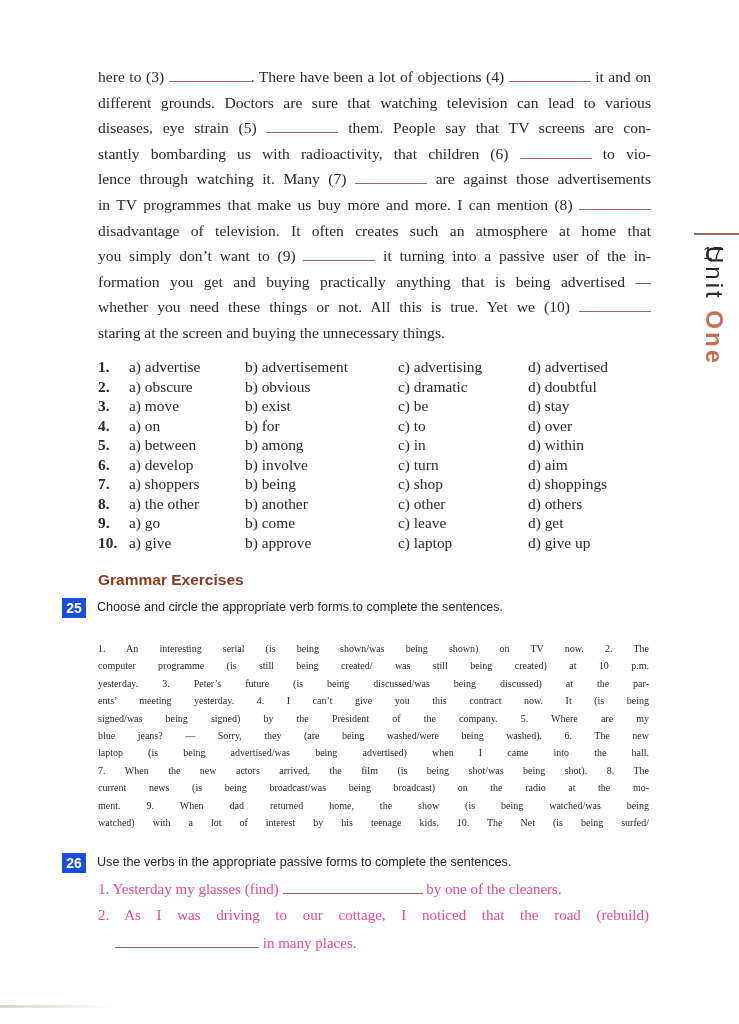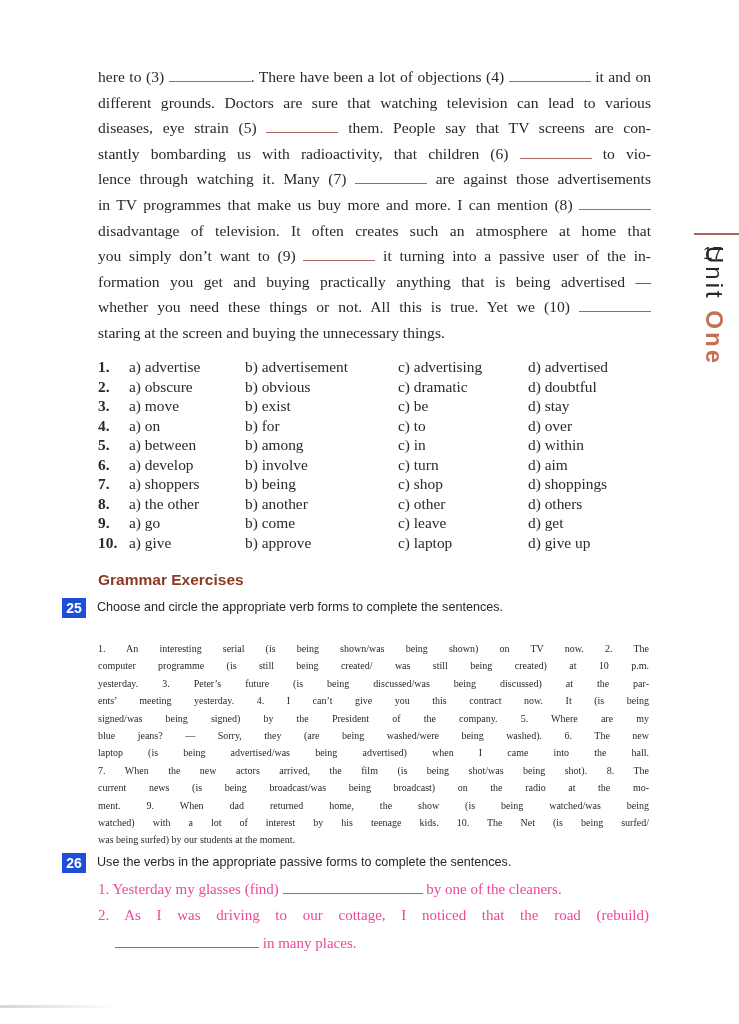--- a/index.html
+++ b/index.html
@@ -166,21 +166,20 @@
     <span class="line">computer programme (is still being created/ was still being created) at 10 p.m.</span>
     <span class="line">yesterday. 3. Peter’s future (is being discussed/was being discussed) at the par-</span>
     <span class="line">ents’ meeting yesterday. 4. I can’t give you this contract now. It (is being</span>
     <span class="line">signed/was being signed) by the President of the company. 5. Where are my</span>
     <span class="line">blue jeans? — Sorry, they (are being washed/were being washed). 6. The new</span>
     <span class="line">laptop (is being advertised/was being advertised) when I came into the hall.</span>
     <span class="line">7. When the new actors arrived, the film (is being shot/was being shot). 8. The</span>
     <span class="line">current news (is being broadcast/was being broadcast) on the radio at the mo-</span>
     <span class="line">ment. 9. When dad returned home, the show (is being watched/was being</span>
     <span class="line">watched) with a lot of interest by his teenage kids. 10. The Net (is being surfed/</span>
-    <span class="line last">was being surfed) by our students at the moment.</span>
   </div>
 
   <div class="ex-badge" style="left:62px; top:853px;">26</div>
   <div class="ex-instr" style="top:855px;">Use the verbs in the appropriate passive forms to complete the sentences.</div>
 
   <div class="ex26" style="top:880px;"><span>1. Yesterday my glasses (find) </span><span class="blank w140"></span><span> by one of the cleaners.</span></div>
   <div class="ex26" style="top:907px; width:551px; text-align:justify; text-align-last:justify;">2. As I was driving to our cottage, I noticed that the road (rebuild)</div>
   <div class="ex26" style="top:934px; left:115px;"><span class="blank w144"></span><span> in many places.</span></div>
 
   <div class="bottom-shadow"></div>

